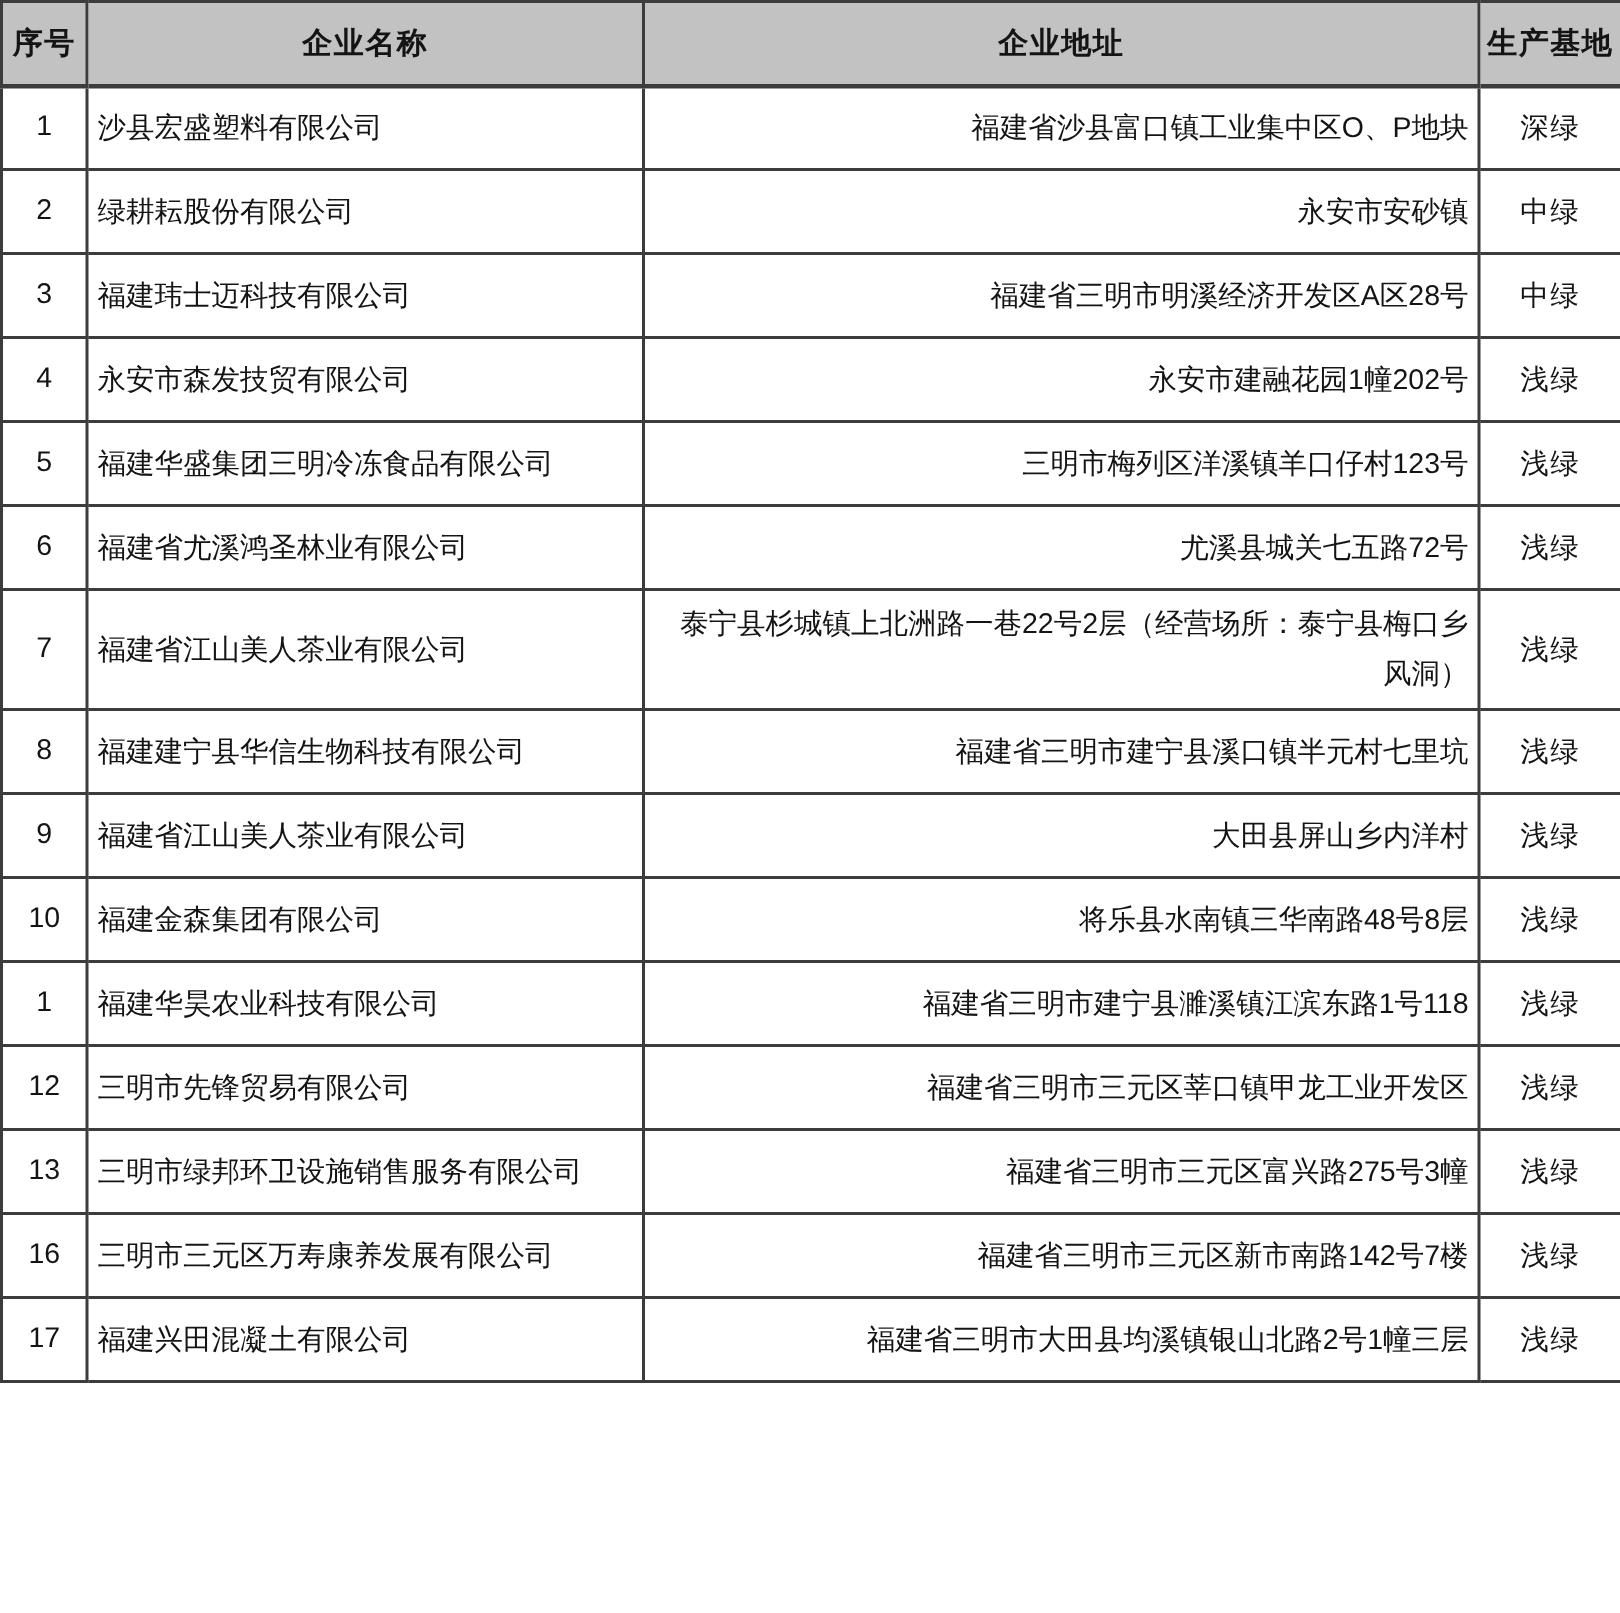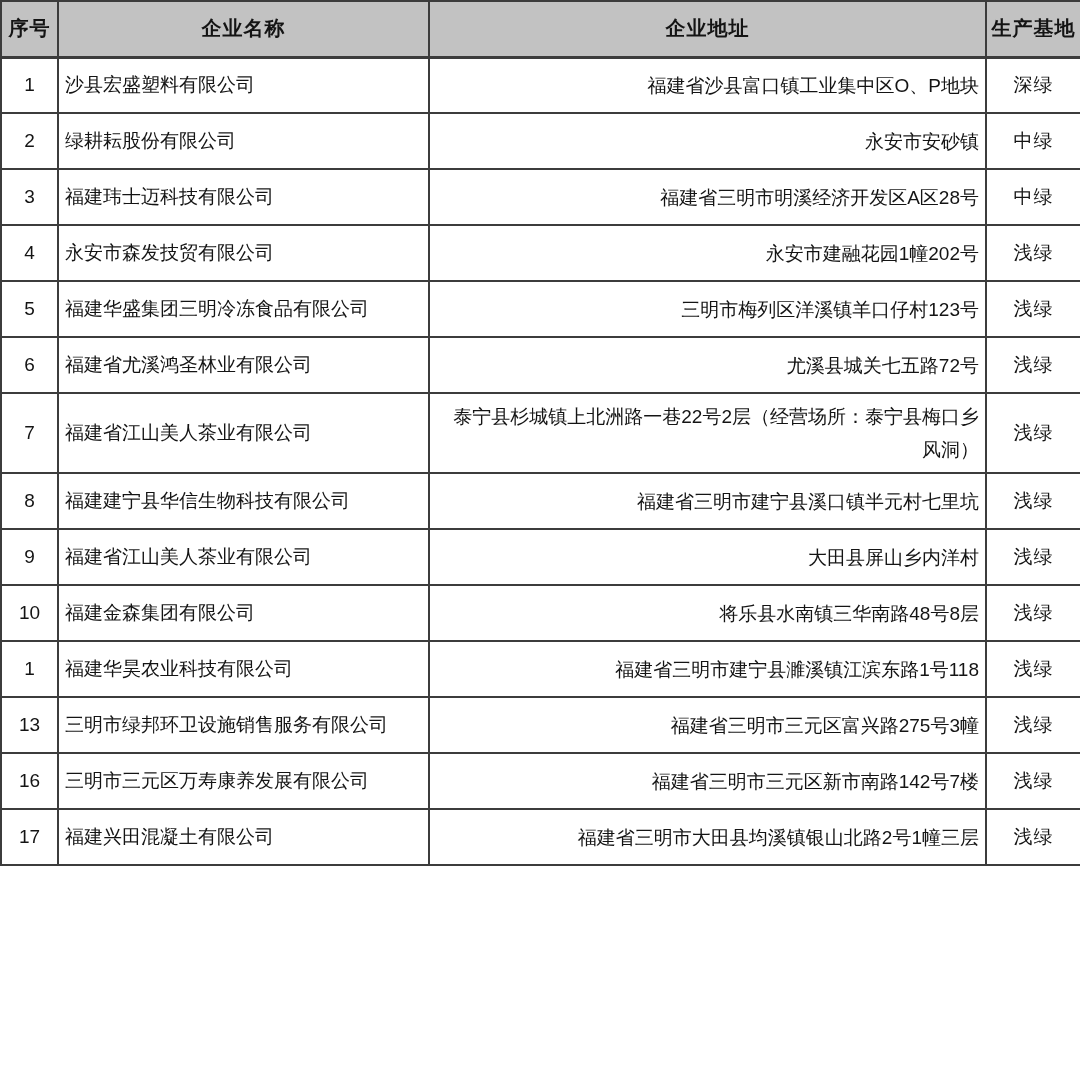--- a/index.html
+++ b/index.html
@@ -157,20 +157,26 @@
           <td class="cell-addr">将乐县水南镇三华南路48号8层</td>
           <td class="cell-level">浅绿</td>
         </tr>
         <tr>
           <td class="cell-no">1</td>
           <td class="cell-name">福建华昊农业科技有限公司</td>
           <td class="cell-addr">福建省三明市建宁县濉溪镇江滨东路1号118</td>
           <td class="cell-level">浅绿</td>
         </tr>
         <tr>
+          <td class="cell-no">12</td>
+          <td class="cell-name">三明市先锋贸易有限公司</td>
+          <td class="cell-addr">福建省三明市三元区莘口镇甲龙工业开发区</td>
+          <td class="cell-level">浅绿</td>
+        </tr>
+        <tr>
           <td class="cell-no">13</td>
           <td class="cell-name">三明市绿邦环卫设施销售服务有限公司</td>
           <td class="cell-addr">福建省三明市三元区富兴路275号3幢</td>
           <td class="cell-level">浅绿</td>
         </tr>
         <tr>
           <td class="cell-no">16</td>
           <td class="cell-name">三明市三元区万寿康养发展有限公司</td>
           <td class="cell-addr">福建省三明市三元区新市南路142号7楼</td>
           <td class="cell-level">浅绿</td>

